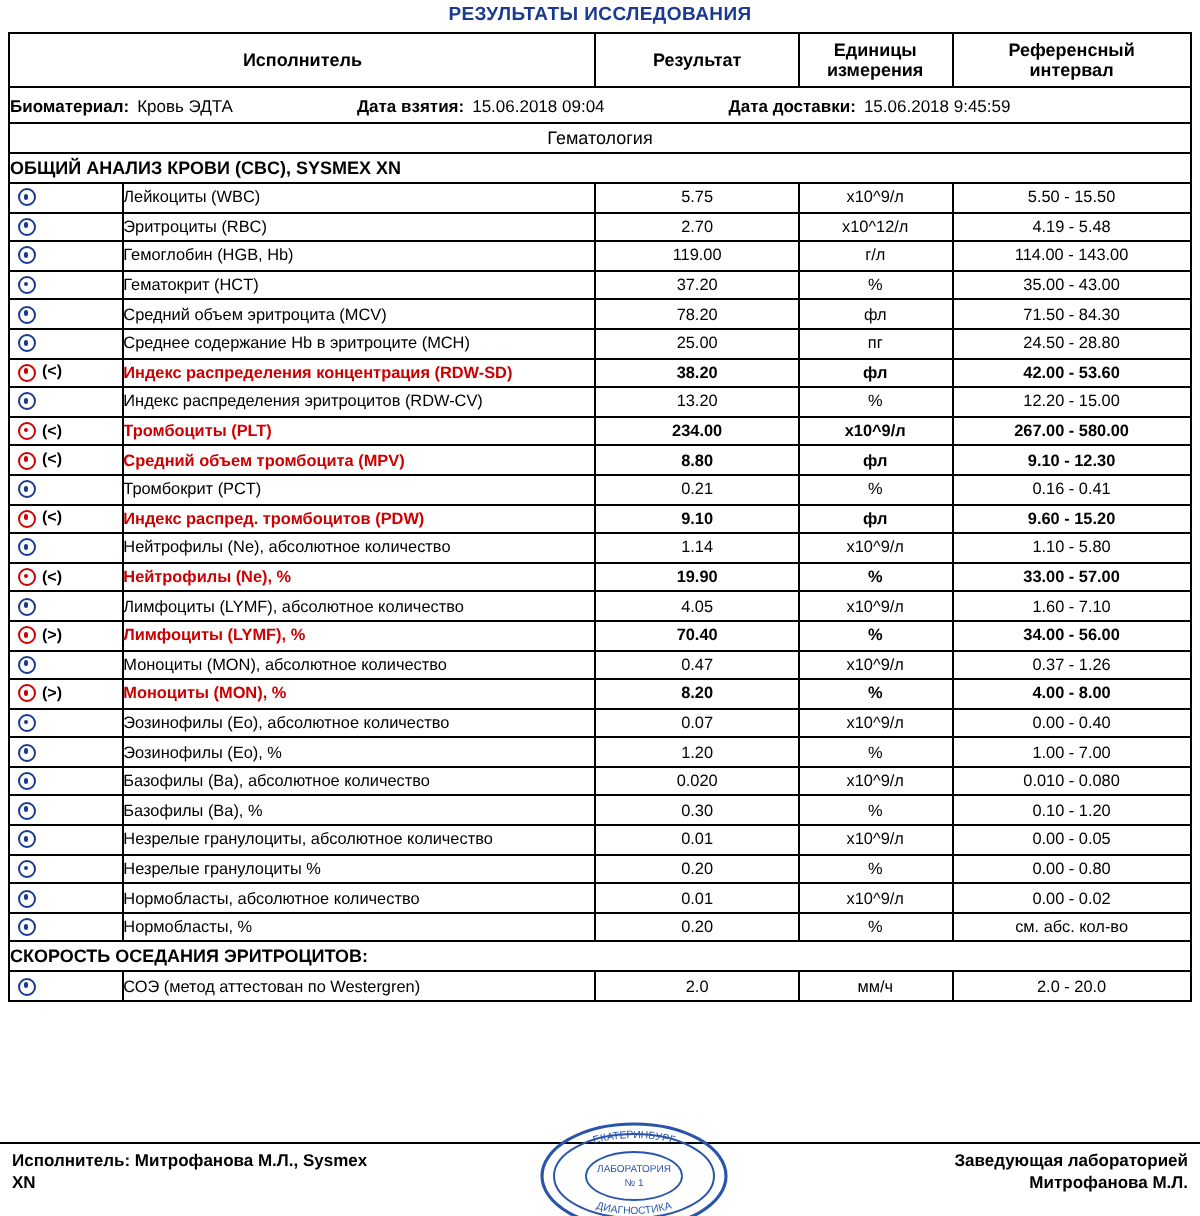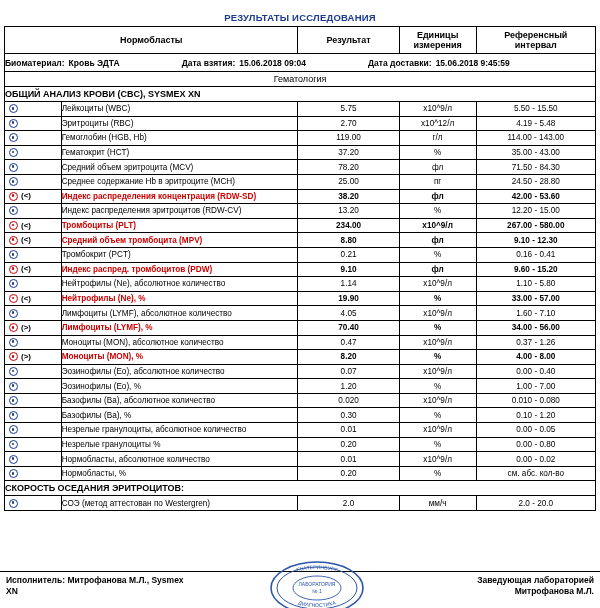--- a/index.html
+++ b/index.html
@@ -10,21 +10,21 @@
     font-size:8.5px;
     color:#000;
     overflow:hidden;
   }
   .page{position:relative;width:600px;height:608px;}
   .title{
     text-align:center;
     color:#1a3a8f;
     font-weight:bold;
     font-size:9.5px;
-    padding-top:12px;
+    padding-top:2px;
     padding-bottom:3px;
     letter-spacing:.2px;
   }
   table.main{
     border-collapse:collapse;
     width:592px;
     margin:0 4px;
     table-layout:fixed;
   }
   table.main td,table.main th{
@@ -44,21 +44,21 @@
     font-size:8.5px;
     font-weight:bold;
     padding-left:4px;
   }
   .biomat .row-inner{
     display:flex;
     align-items:center;
     width:100%;
   }
   .biomat .lbl{font-weight:bold;}
-  .biomat .val{font-weight:bold;padding-left:4px;}
+  .biomat .val{font-weight:normal;padding-left:4px;}
   .sect td{
     text-align:center;
     font-weight:normal;
     height:14px;
     font-size:9px;
   }
   .subsect td{
     font-weight:bold;
     height:14px;
     font-size:9px;
@@ -133,21 +133,21 @@
   <table class="main">
     <colgroup>
       <col style="width:56px">
       <col style="width:234px">
       <col style="width:100px">
       <col style="width:76px">
       <col style="width:118px">
     </colgroup>
     <tbody id="table-body">
       <tr class="hdr">
-        <td colspan="2">Нормобласты</td>
+        <td colspan="2">Исполнитель</td>
         <td>Результат</td>
         <td class="two-line">
           <div>Единицы</div>
           <div>измерения</div>
         </td>
         <td class="two-line">
           <div>Референсный</div>
           <div>интервал</div>
         </td>
       </tr>

